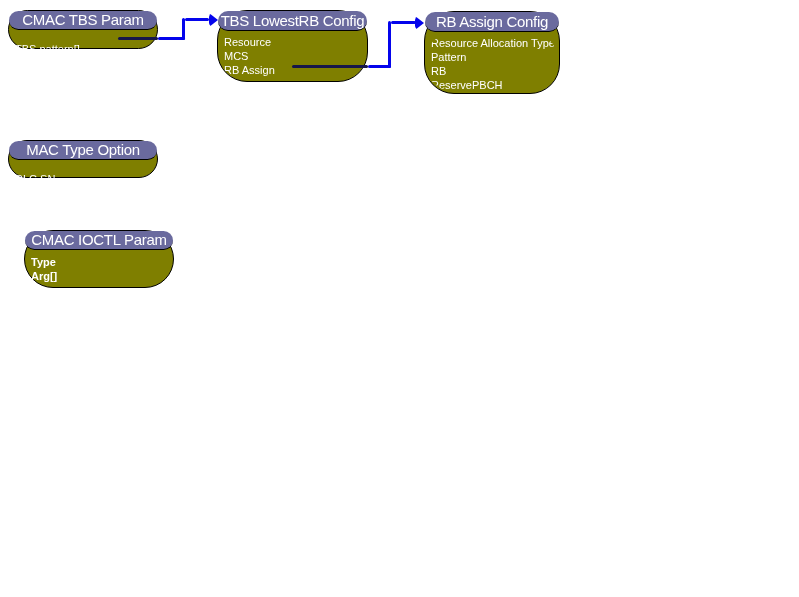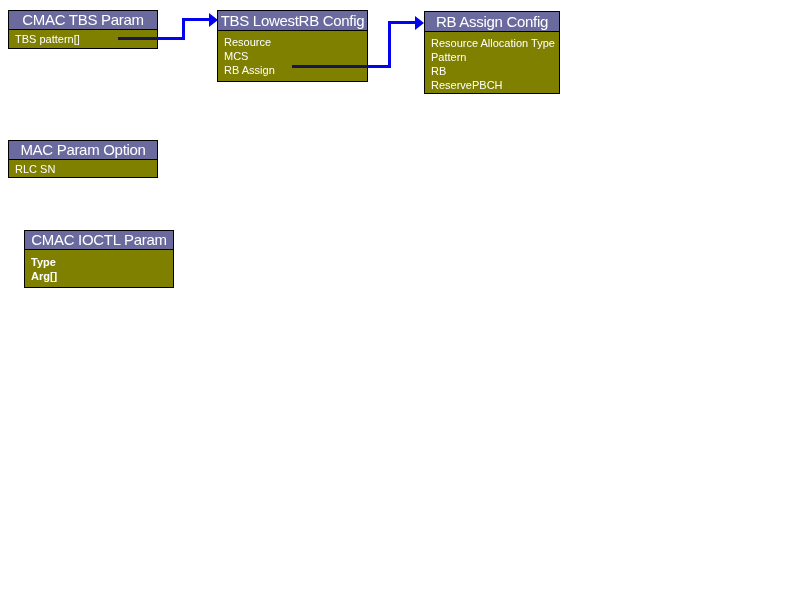--- a/index.html
+++ b/index.html
@@ -4,21 +4,21 @@
 <style>
   :root {
     --header-bg: #6A6A9E;
     --body-bg: #7F7F00;
     --border: #000000;
     --text: #FFFFFF;
     --arrow: #0404EC;
     --arrow-dark: #16164A;
     --canvas-bg: #FFFFFF;
   }
-  * { margin: 0; padding: 0; box-sizing: border-box; }
+  * { margin: 0; padding: 0; box-sizing: border-box; border-radius: 30px; }
   html, body {
     width: 799px; height: 597px;
     background: var(--canvas-bg);
     font-family: "Liberation Sans", sans-serif;
     overflow: hidden;
   }
   .canvas {
     position: relative;
     width: 799px; height: 597px;
     background: var(--canvas-bg);
@@ -59,21 +59,21 @@
     border-top: 7px solid transparent;
     border-bottom: 7px solid transparent;
     border-left: 9px solid var(--arrow);
   }
   
   #node-0 { left: 8px;   top: 10px;  width: 150px; height: 39px; }
   #node-1 { left: 217px; top: 10px;  width: 151px; height: 72px; }
   #node-2 { left: 424px; top: 11px;  width: 136px; height: 83px; }
   #node-3 { left: 8px;   top: 140px; width: 150px; height: 38px; }
   #node-4 { left: 8px;   top: 230px; width: 150px; height: 58px; margin-left: 16px; }
-  #node-0 .node-body, #node-3 .node-body { padding-top: 2px; }
+  #node-0 .node-body, #node-3 .node-body { padding-top: 12px; }
   #node-1 .node-body, #node-2 .node-body { padding-top: 4px; }
   #node-4 .node-body { padding-top: 5px; font-weight: bold; }
 </style>
 </head>
 <body>
 
 <div class="canvas">
 
   <div class="node" id="node-0">
     <div class="node-header">CMAC TBS Param</div>
@@ -95,21 +95,21 @@
     <div class="node-header tall">RB Assign Config</div>
     <div class="node-body">
       <div class="node-field">Resource Allocation Type</div>
       <div class="node-field">Pattern</div>
       <div class="node-field">RB</div>
       <div class="node-field">ReservePBCH</div>
     </div>
   </div>
 
   <div class="node" id="node-3">
-    <div class="node-header">MAC Param Option</div>
+    <div class="node-header">MAC Type Option</div>
     <div class="node-body">
       <div class="node-field">RLC SN</div>
     </div>
   </div>
 
   <div class="node" id="node-4">
     <div class="node-header">CMAC IOCTL Param</div>
     <div class="node-body">
       <div class="node-field">Type</div>
       <div class="node-field">Arg[]</div>

